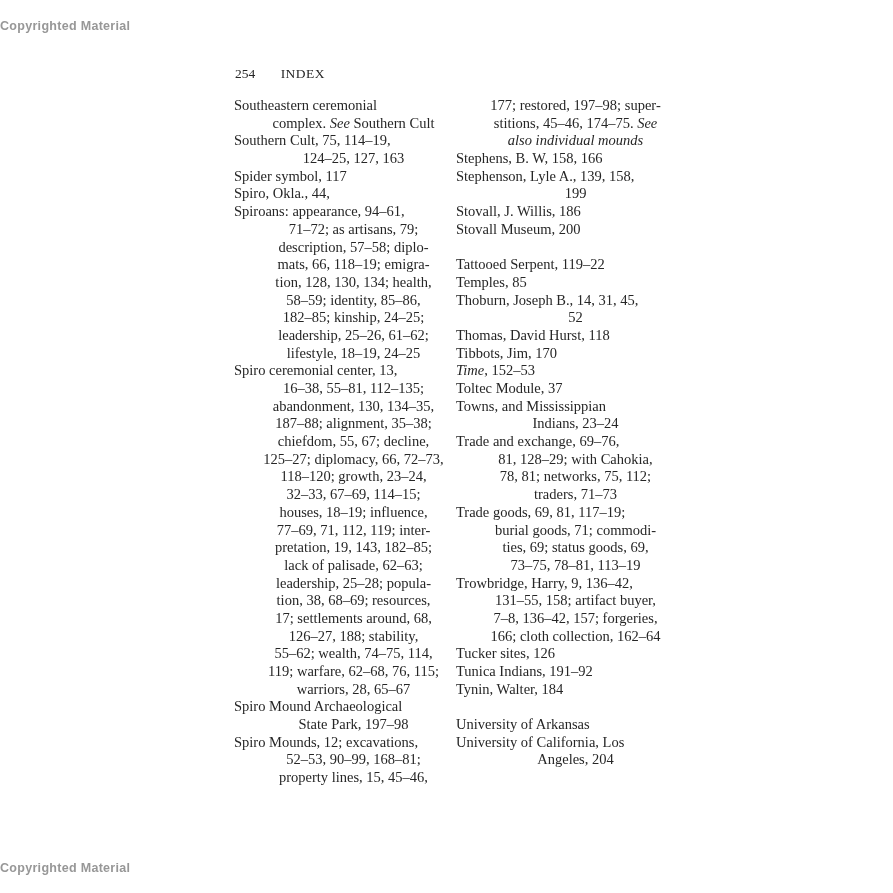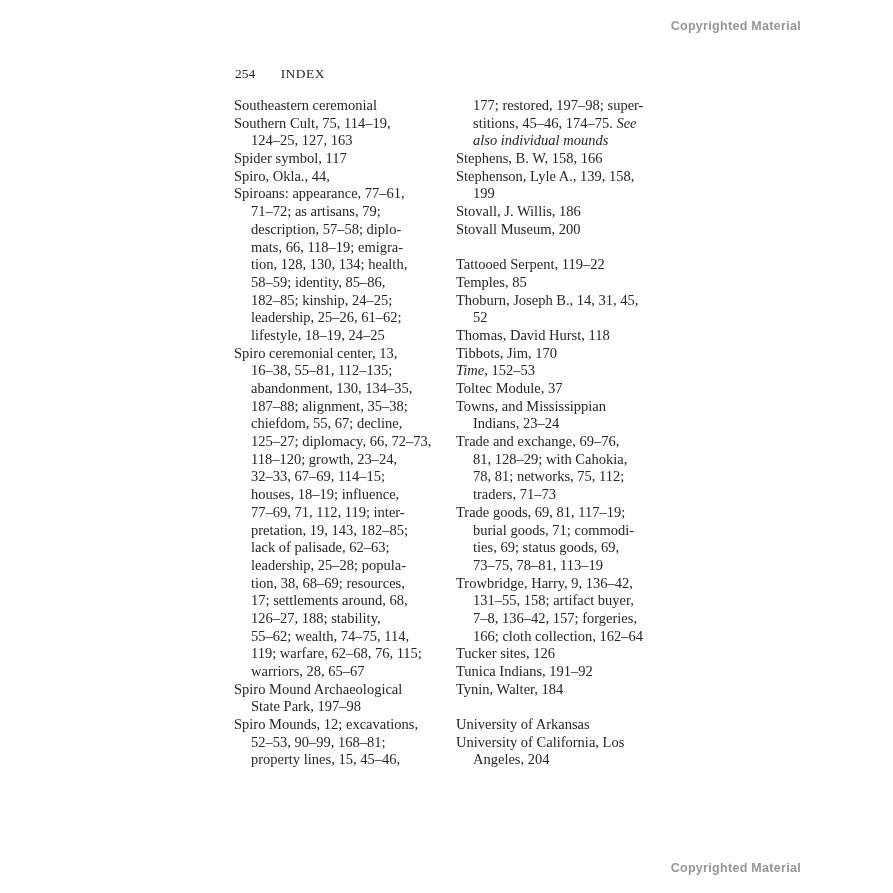--- a/index.html
+++ b/index.html
@@ -9,62 +9,63 @@
   }
   html,body{margin:0;padding:0;}
   body{
     width:893px;height:893px;position:relative;
     background:var(--paper);
     font-family:"Liberation Serif", serif;
     color:var(--ink);
     overflow:hidden;
   }
   .banner{
-    position:absolute;left:0;width:801px;text-align:right;
+    position:absolute;left:0;width:801px;text-align:left;
     font-family:"Liberation Sans", sans-serif;
     font-weight:700;font-size:12.5px;letter-spacing:.3px;
     color:var(--muted);
   }
   .banner.top{top:19px;}
   .banner.bottom{top:861px;}
   .page-header{
     position:absolute;left:235px;top:66px;
     font-size:13.5px;color:var(--ink);
   }
   .page-header .pagenum{display:inline-block;}
   .page-header .booktitle{display:inline-block;margin-left:22px;letter-spacing:.5px;}
   .col{
     position:absolute;top:97px;width:222px;
     font-size:14.5px;line-height:17.7px;
     color:var(--ink);
   }
   #col-left{left:234px;}
   #col-right{left:456px;}
   .line{height:17.7px;white-space:nowrap;}
-  .line.ind{padding-left:17px;}
+  .line.ind{padding-left:17px;text-align:center;}
   .it{font-style:italic;}
 </style>
 </head>
 <body>
 
 <div class="banner top">Copyrighted Material</div>
 
 <div>
   <div class="page-header">
     <span class="pagenum">254</span>
     <span class="booktitle">INDEX</span>
   </div>
 
   <div class="col" id="col-left">
       <div class="line"><span>Southeastern ceremonial</span></div>
+      <div class="line ind"><span>complex. </span><span class="it">See</span><span> Southern Cult</span></div>
       <div class="line"><span>Southern Cult, 75, 114–19,</span></div>
       <div class="line ind"><span>124–25, 127, 163</span></div>
       <div class="line"><span>Spider symbol, 117</span></div>
       <div class="line"><span>Spiro, Okla., 44,</span></div>
-      <div class="line"><span>Spiroans: appearance, 77–61,</span></div>
+      <div class="line"><span>Spiroans: appearance, 94–61,</span></div>
       <div class="line ind"><span>71–72; as artisans, 79;</span></div>
       <div class="line ind"><span>description, 57–58; diplo-</span></div>
       <div class="line ind"><span>mats, 66, 118–19; emigra-</span></div>
       <div class="line ind"><span>tion, 128, 130, 134; health,</span></div>
       <div class="line ind"><span>58–59; identity, 85–86,</span></div>
       <div class="line ind"><span>182–85; kinship, 24–25;</span></div>
       <div class="line ind"><span>leadership, 25–26, 61–62;</span></div>
       <div class="line ind"><span>lifestyle, 18–19, 24–25</span></div>
       <div class="line"><span>Spiro ceremonial center, 13,</span></div>
       <div class="line ind"><span>16–38, 55–81, 112–135;</span></div>

